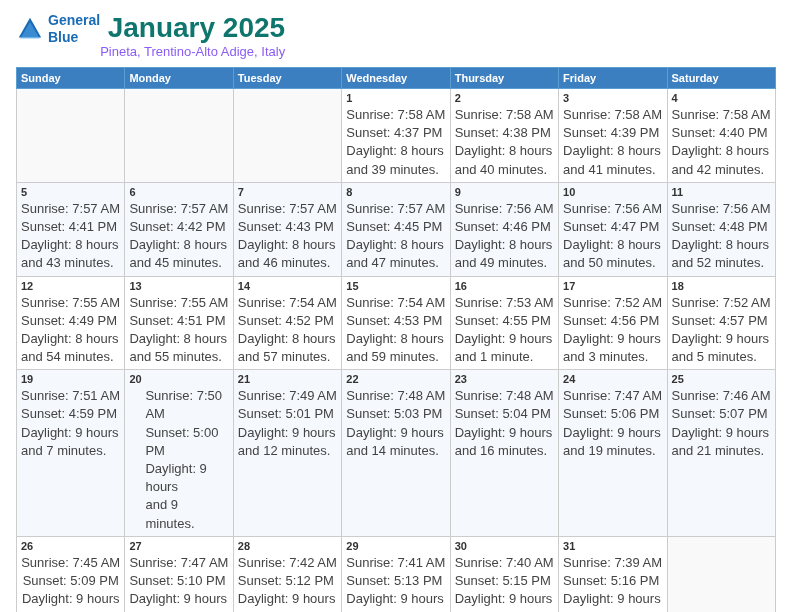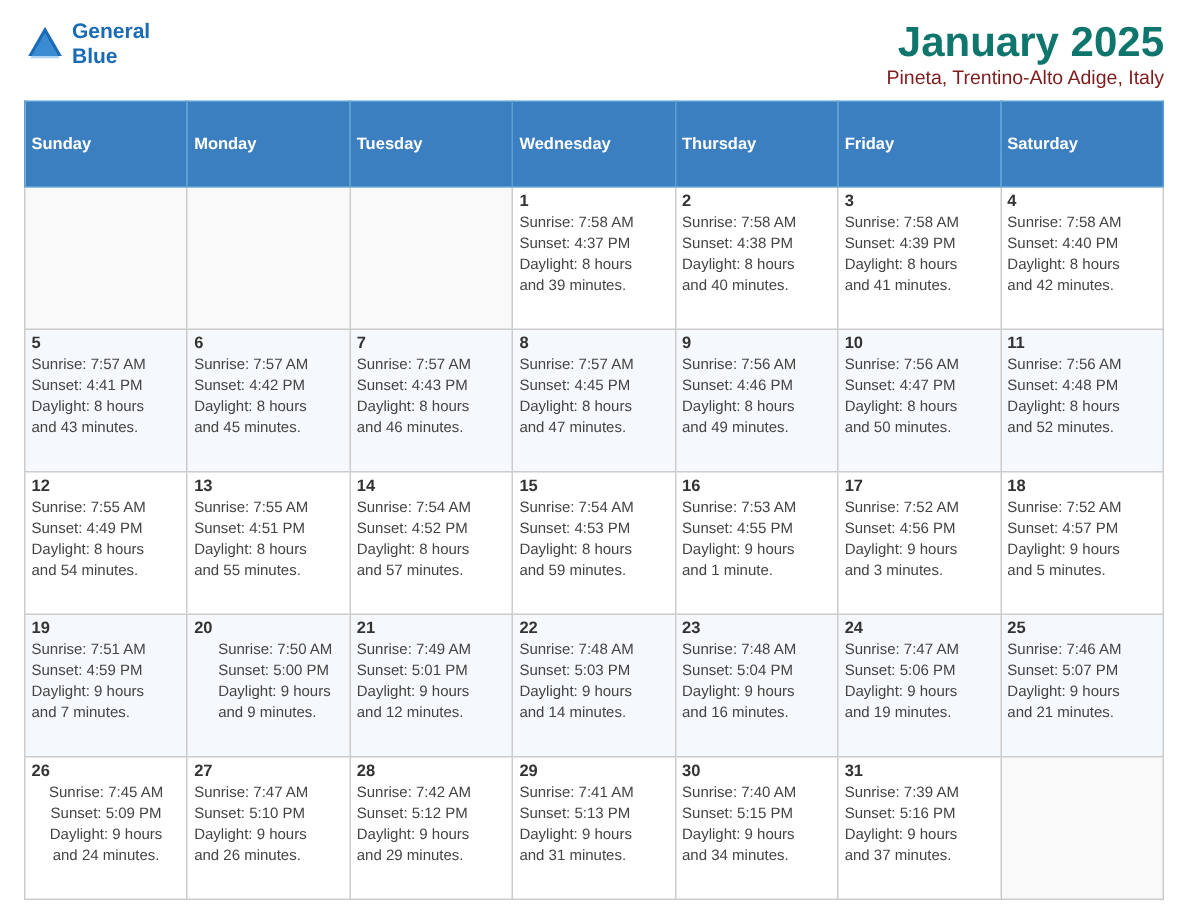--- a/index.html
+++ b/index.html
@@ -12,21 +12,20 @@
     }
     .page {
       width: 792px;
       height: 612px;
       padding: 12px 16px;
       display: flex;
       flex-direction: column;
     }
     .header {
       display: flex;
-      justify-content: space-between;
       align-items: flex-start;
       margin-bottom: 8px;
     }
     .logo {
       display: flex;
       align-items: center;
       gap: 4px;
     }
     .logo-text {
       font-size: 14px;
@@ -44,34 +43,34 @@
     .title-block {
       text-align: right;
     }
     .month-title {
       font-size: 28px;
       font-weight: bold;
       color: #0f766e;
     }
     .location {
       font-size: 13px;
-      color: #7f1d1d;
+      color: #8b5cf6;
     }
     .calendar-table {
       width: 100%;
       border-collapse: collapse;
       flex: 1;
       table-layout: fixed;
     }
     .calendar-table thead tr th {
       background: #3c7fc0;
       color: #fff;
       font-size: 11px;
       font-weight: bold;
-      padding: 22px 4px;
+      padding: 4px 4px;
       text-align: left;
       border: 1px solid #5a9fd4;
     }
     .calendar-table tbody tr td {
       border: 1px solid #ccc;
       vertical-align: top;
       padding: 3px 4px;
       font-size: 9.5px;
       color: #333;
       height: 88px;
@@ -80,21 +79,21 @@
     .calendar-table tbody tr:nth-child(even) td {
       background: #f5f8fc;
     }
     .day-number {
       font-size: 11px;
       font-weight: bold;
       margin-bottom: 2px;
       display: block;
     }
     .day-info {
-      font-size: 10px;
+      font-size: 13px;
       line-height: 1.4;
       color: #444;
     }
     .empty-cell {
       background: #f9f9f9 !important;
     }
   </style>
 </head>
 <body>
 

